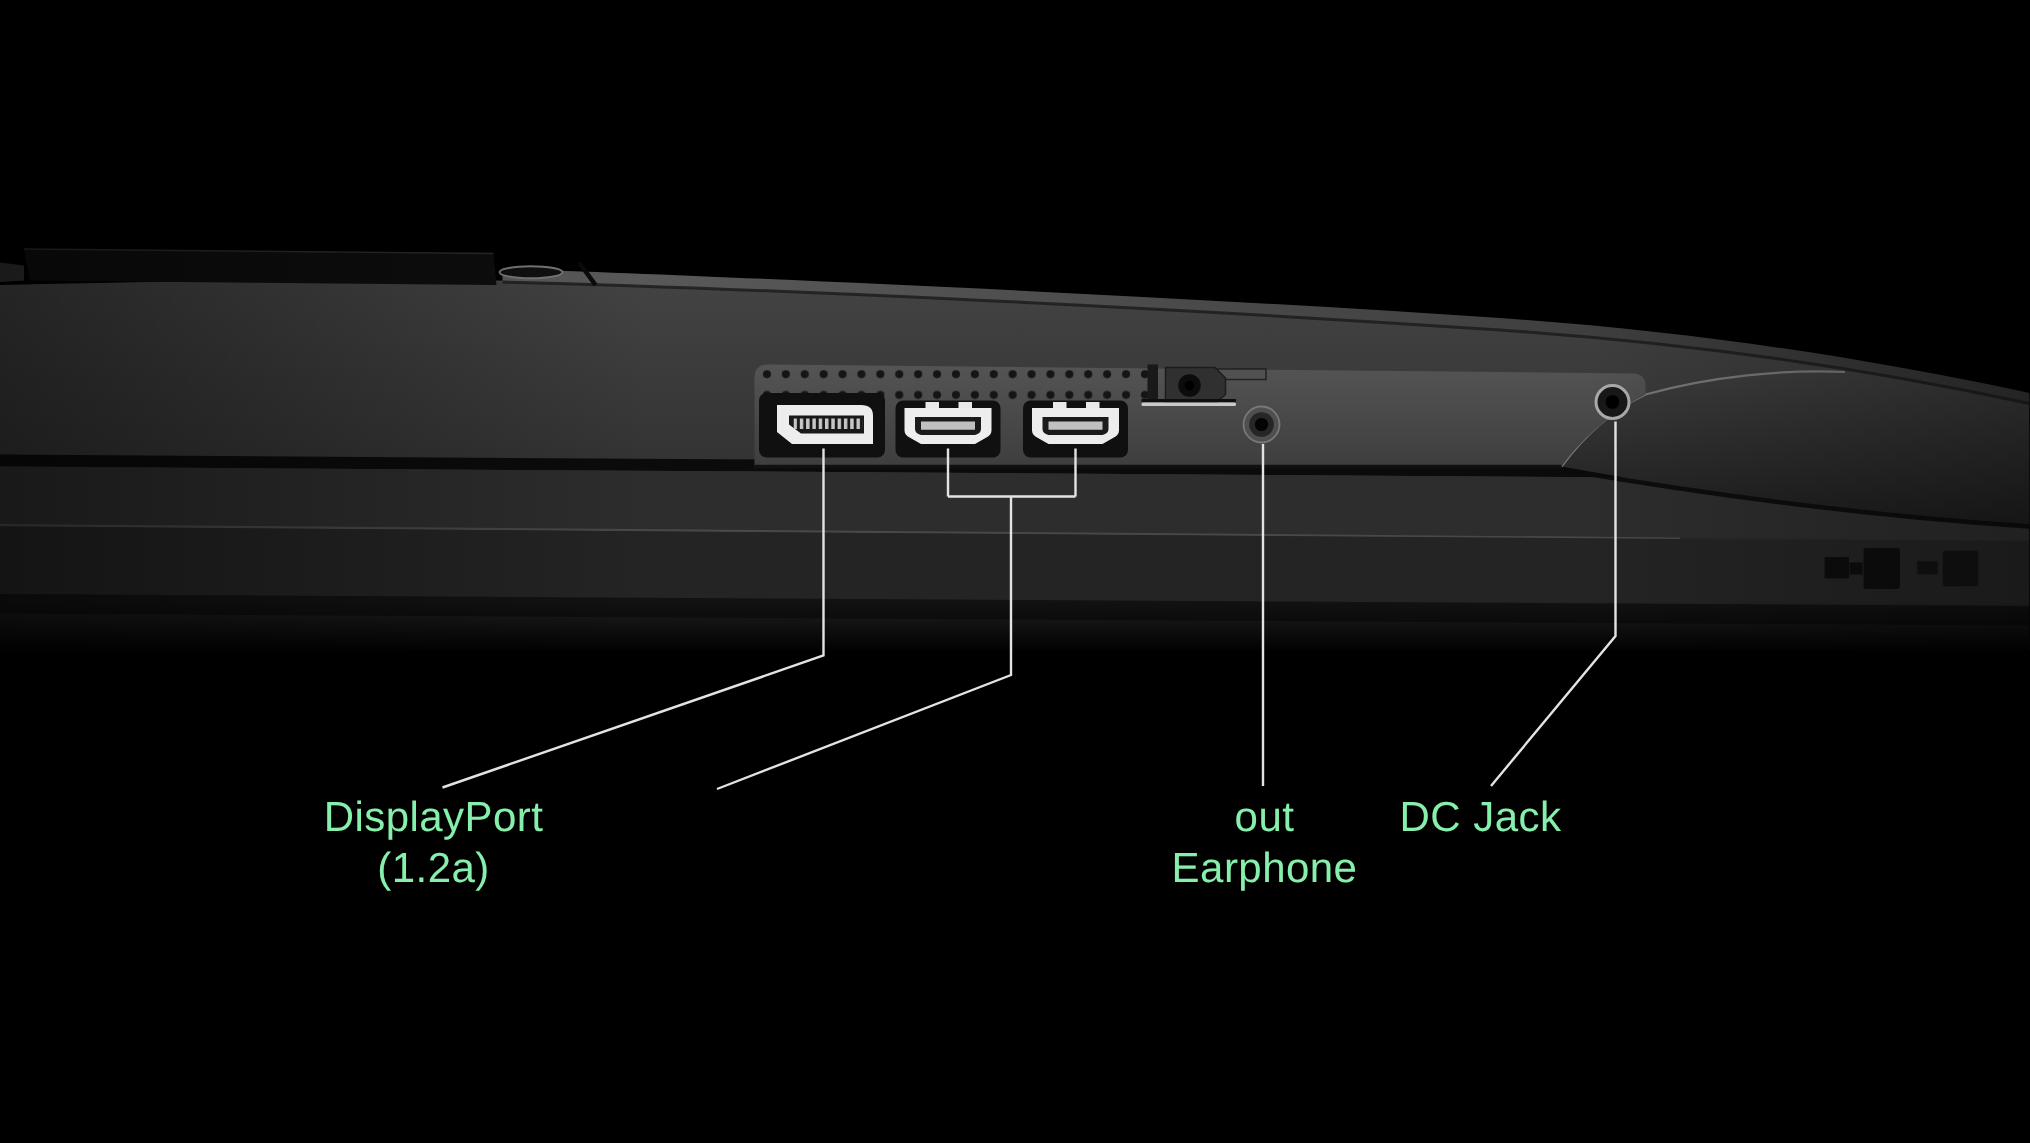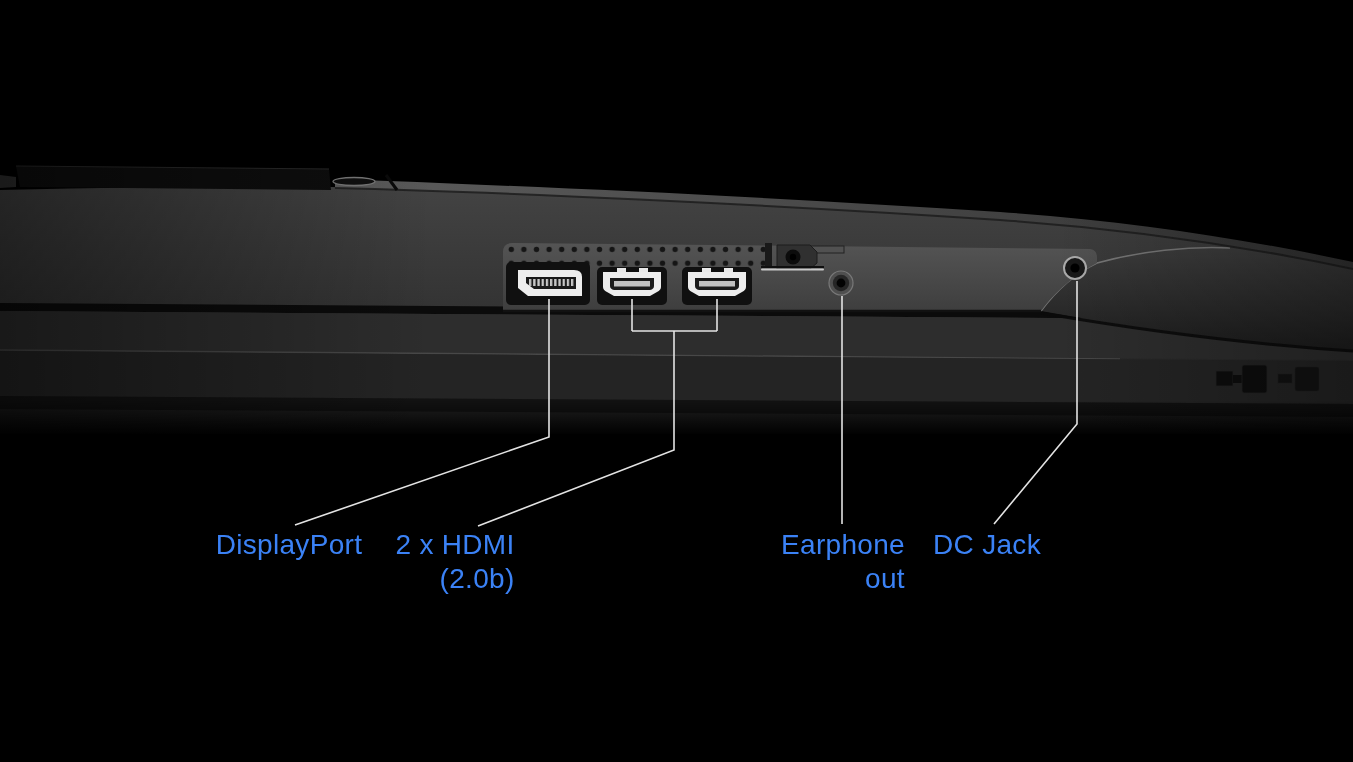--- a/index.html
+++ b/index.html
@@ -7,22 +7,22 @@
     position:relative;
     width:1353px;height:762px;
     background:#000;
     overflow:hidden;
     font-family:"Liberation Sans", sans-serif;
   }
   .stage svg{position:absolute;left:0;top:0;}
   .callout-label{
     position:absolute;
     transform:translateX(-50%);
-    text-align:right;
-    color:#3b82f6;
+    text-align:center;
+    color:#86efac;
     font-size:28px;
     line-height:34px;
     letter-spacing:0.3px;
     white-space:nowrap;
   }
 </style>
 </head>
 <body>
 
 <div class="stage">
@@ -165,29 +165,26 @@
     <g fill="none" stroke-width="1.6">
       <path stroke="#e3e3e3" d="M 549,299 L 549,437 L 295,525"></path>
       <path stroke="#e3e3e3" d="M 632,299 L 632,331 M 717,299 L 717,331 M 632,331 L 717,331 M 674,331 L 674,450 L 478,526"></path>
       <path stroke="#e3e3e3" d="M 842,296 L 842,524"></path>
       <path stroke="#e3e3e3" d="M 1077,281 L 1077,424 L 994,524"></path>
     </g>
   </svg>
 
   <div class="callout-label" style="left:289px;top:528px">
     <div>DisplayPort</div>
+    <div>(1.2a)</div>
   </div>
 
-  <div class="callout-label" style="left:455px;top:528px">
-    <div>2 x HDMI</div>
-    <div>(2.0b)</div>
-  </div>
 
   <div class="callout-label" style="left:843px;top:528px">
+    <div>out</div>
     <div>Earphone</div>
-    <div>out</div>
   </div>
 
   <div class="callout-label" style="left:987px;top:528px">
     <div>DC Jack</div>
   </div>
 
 </div>
 
 </body></html>

